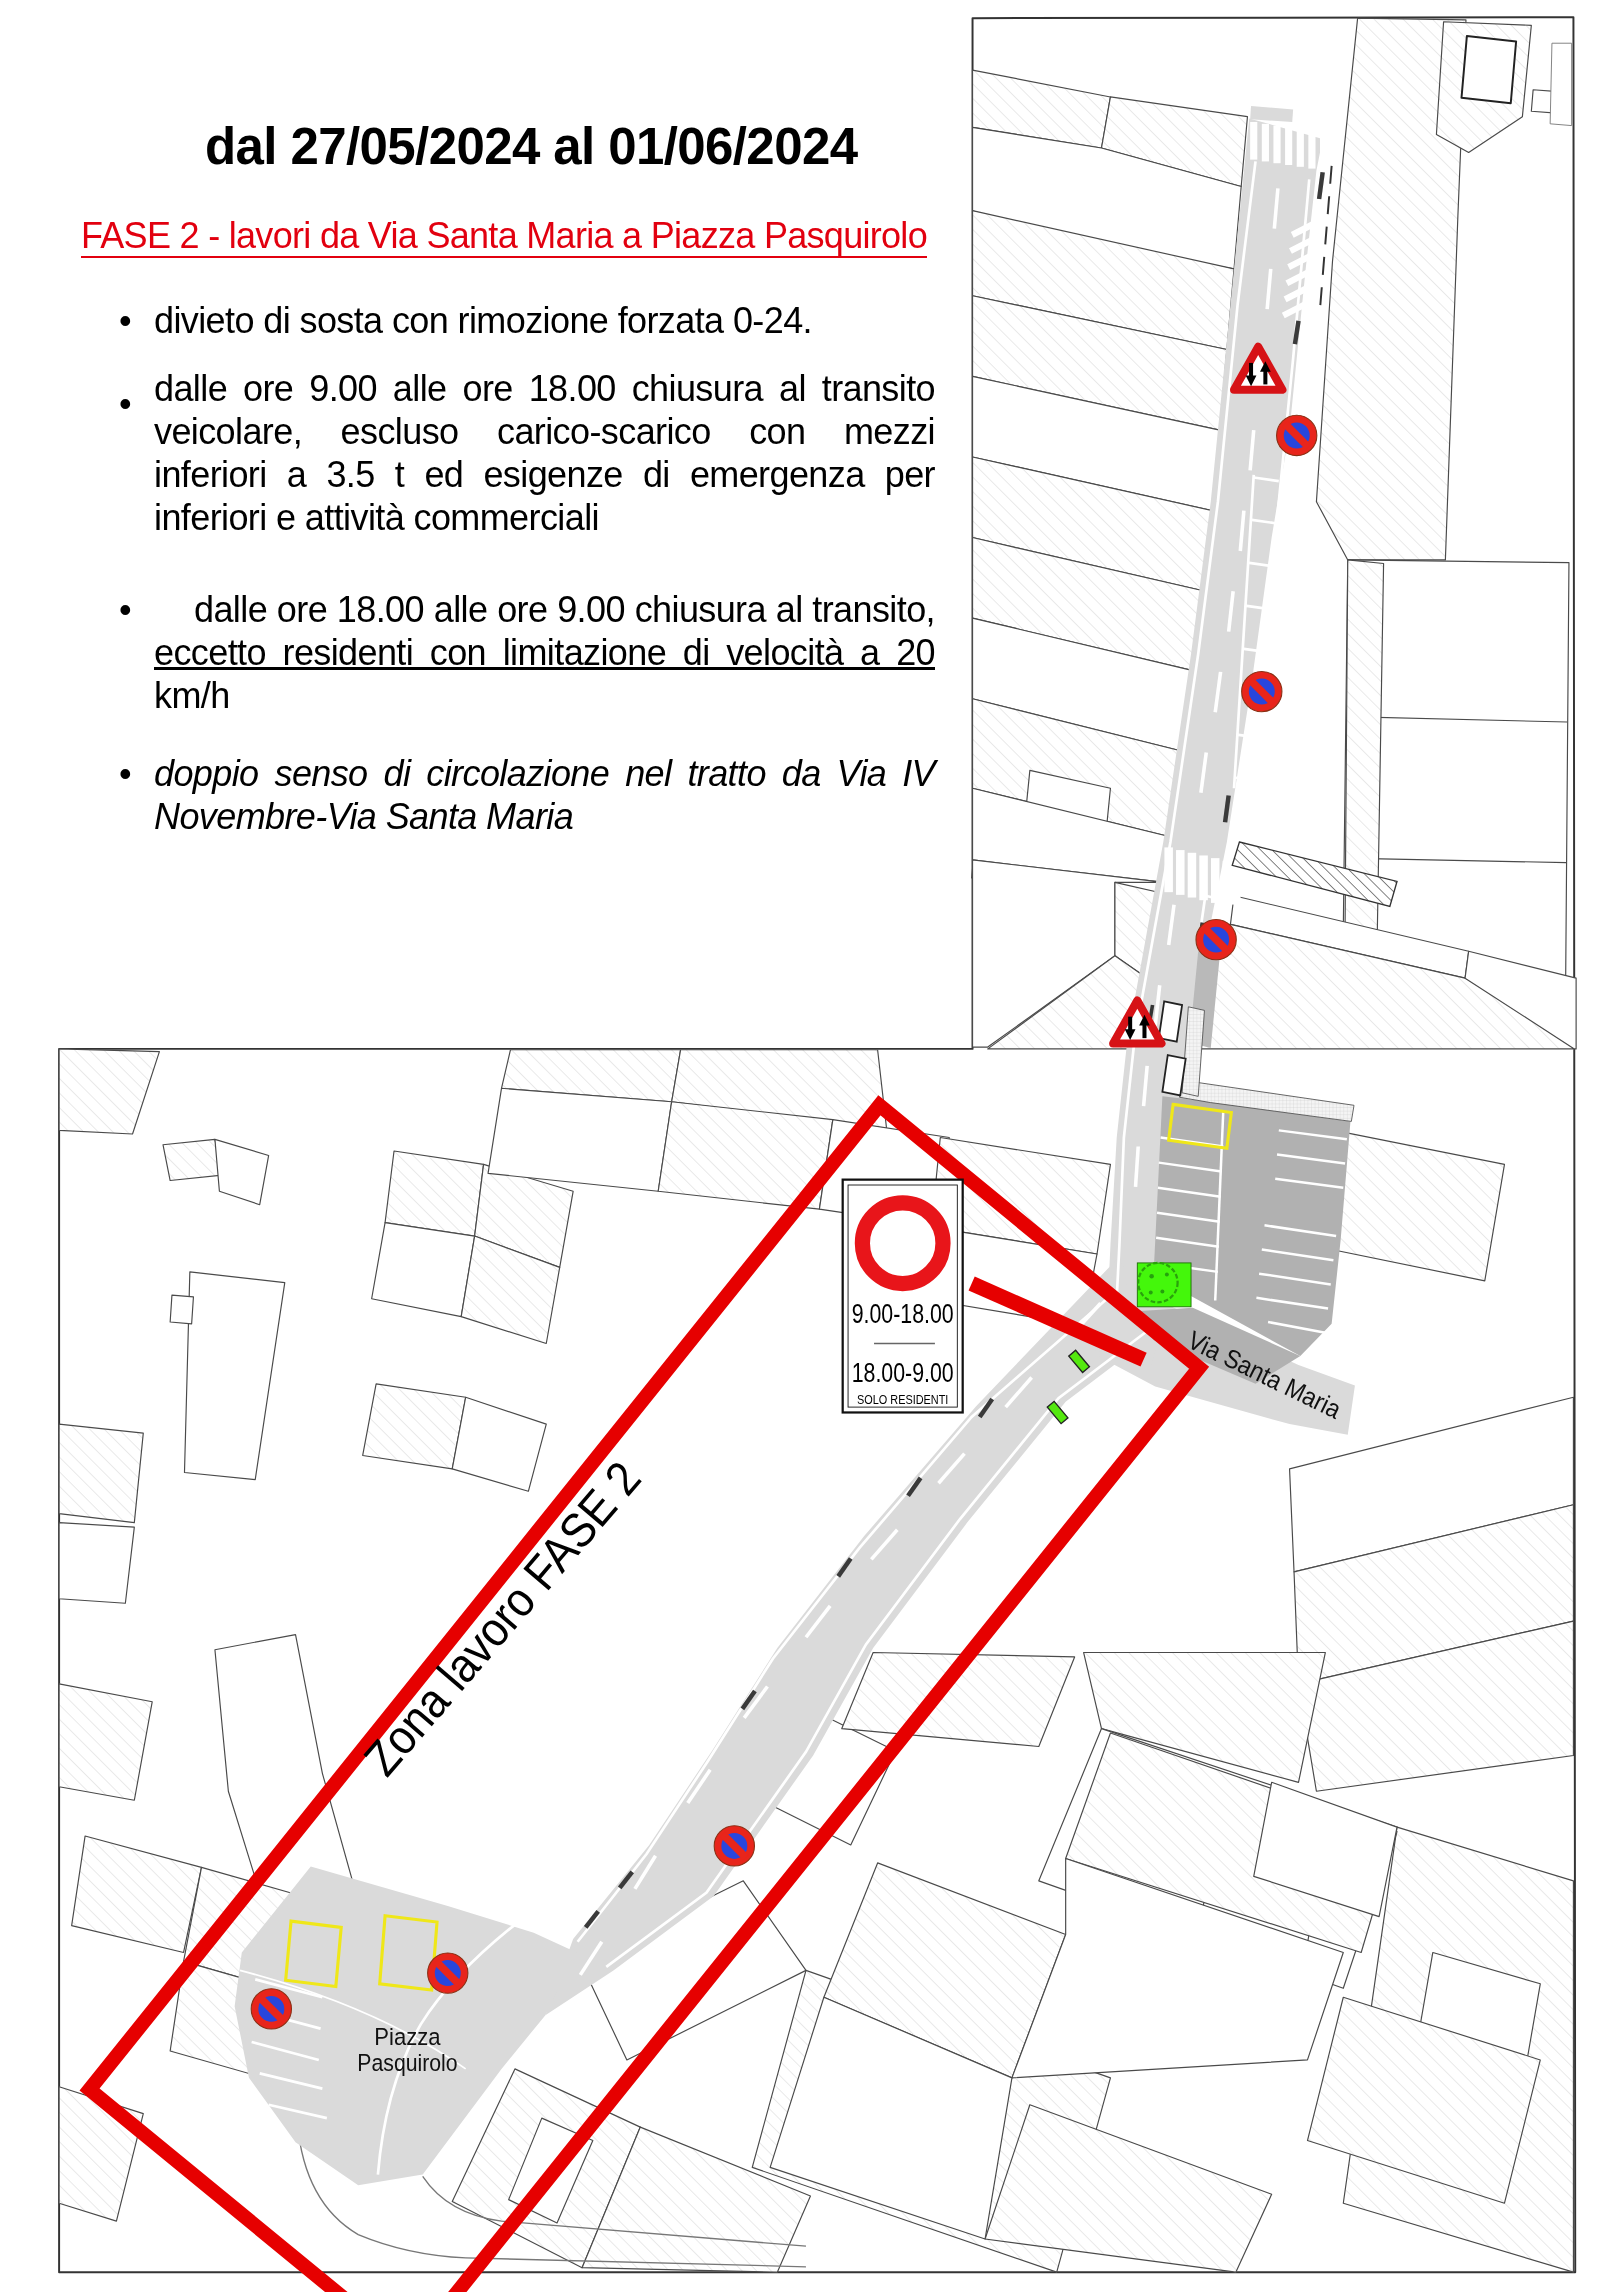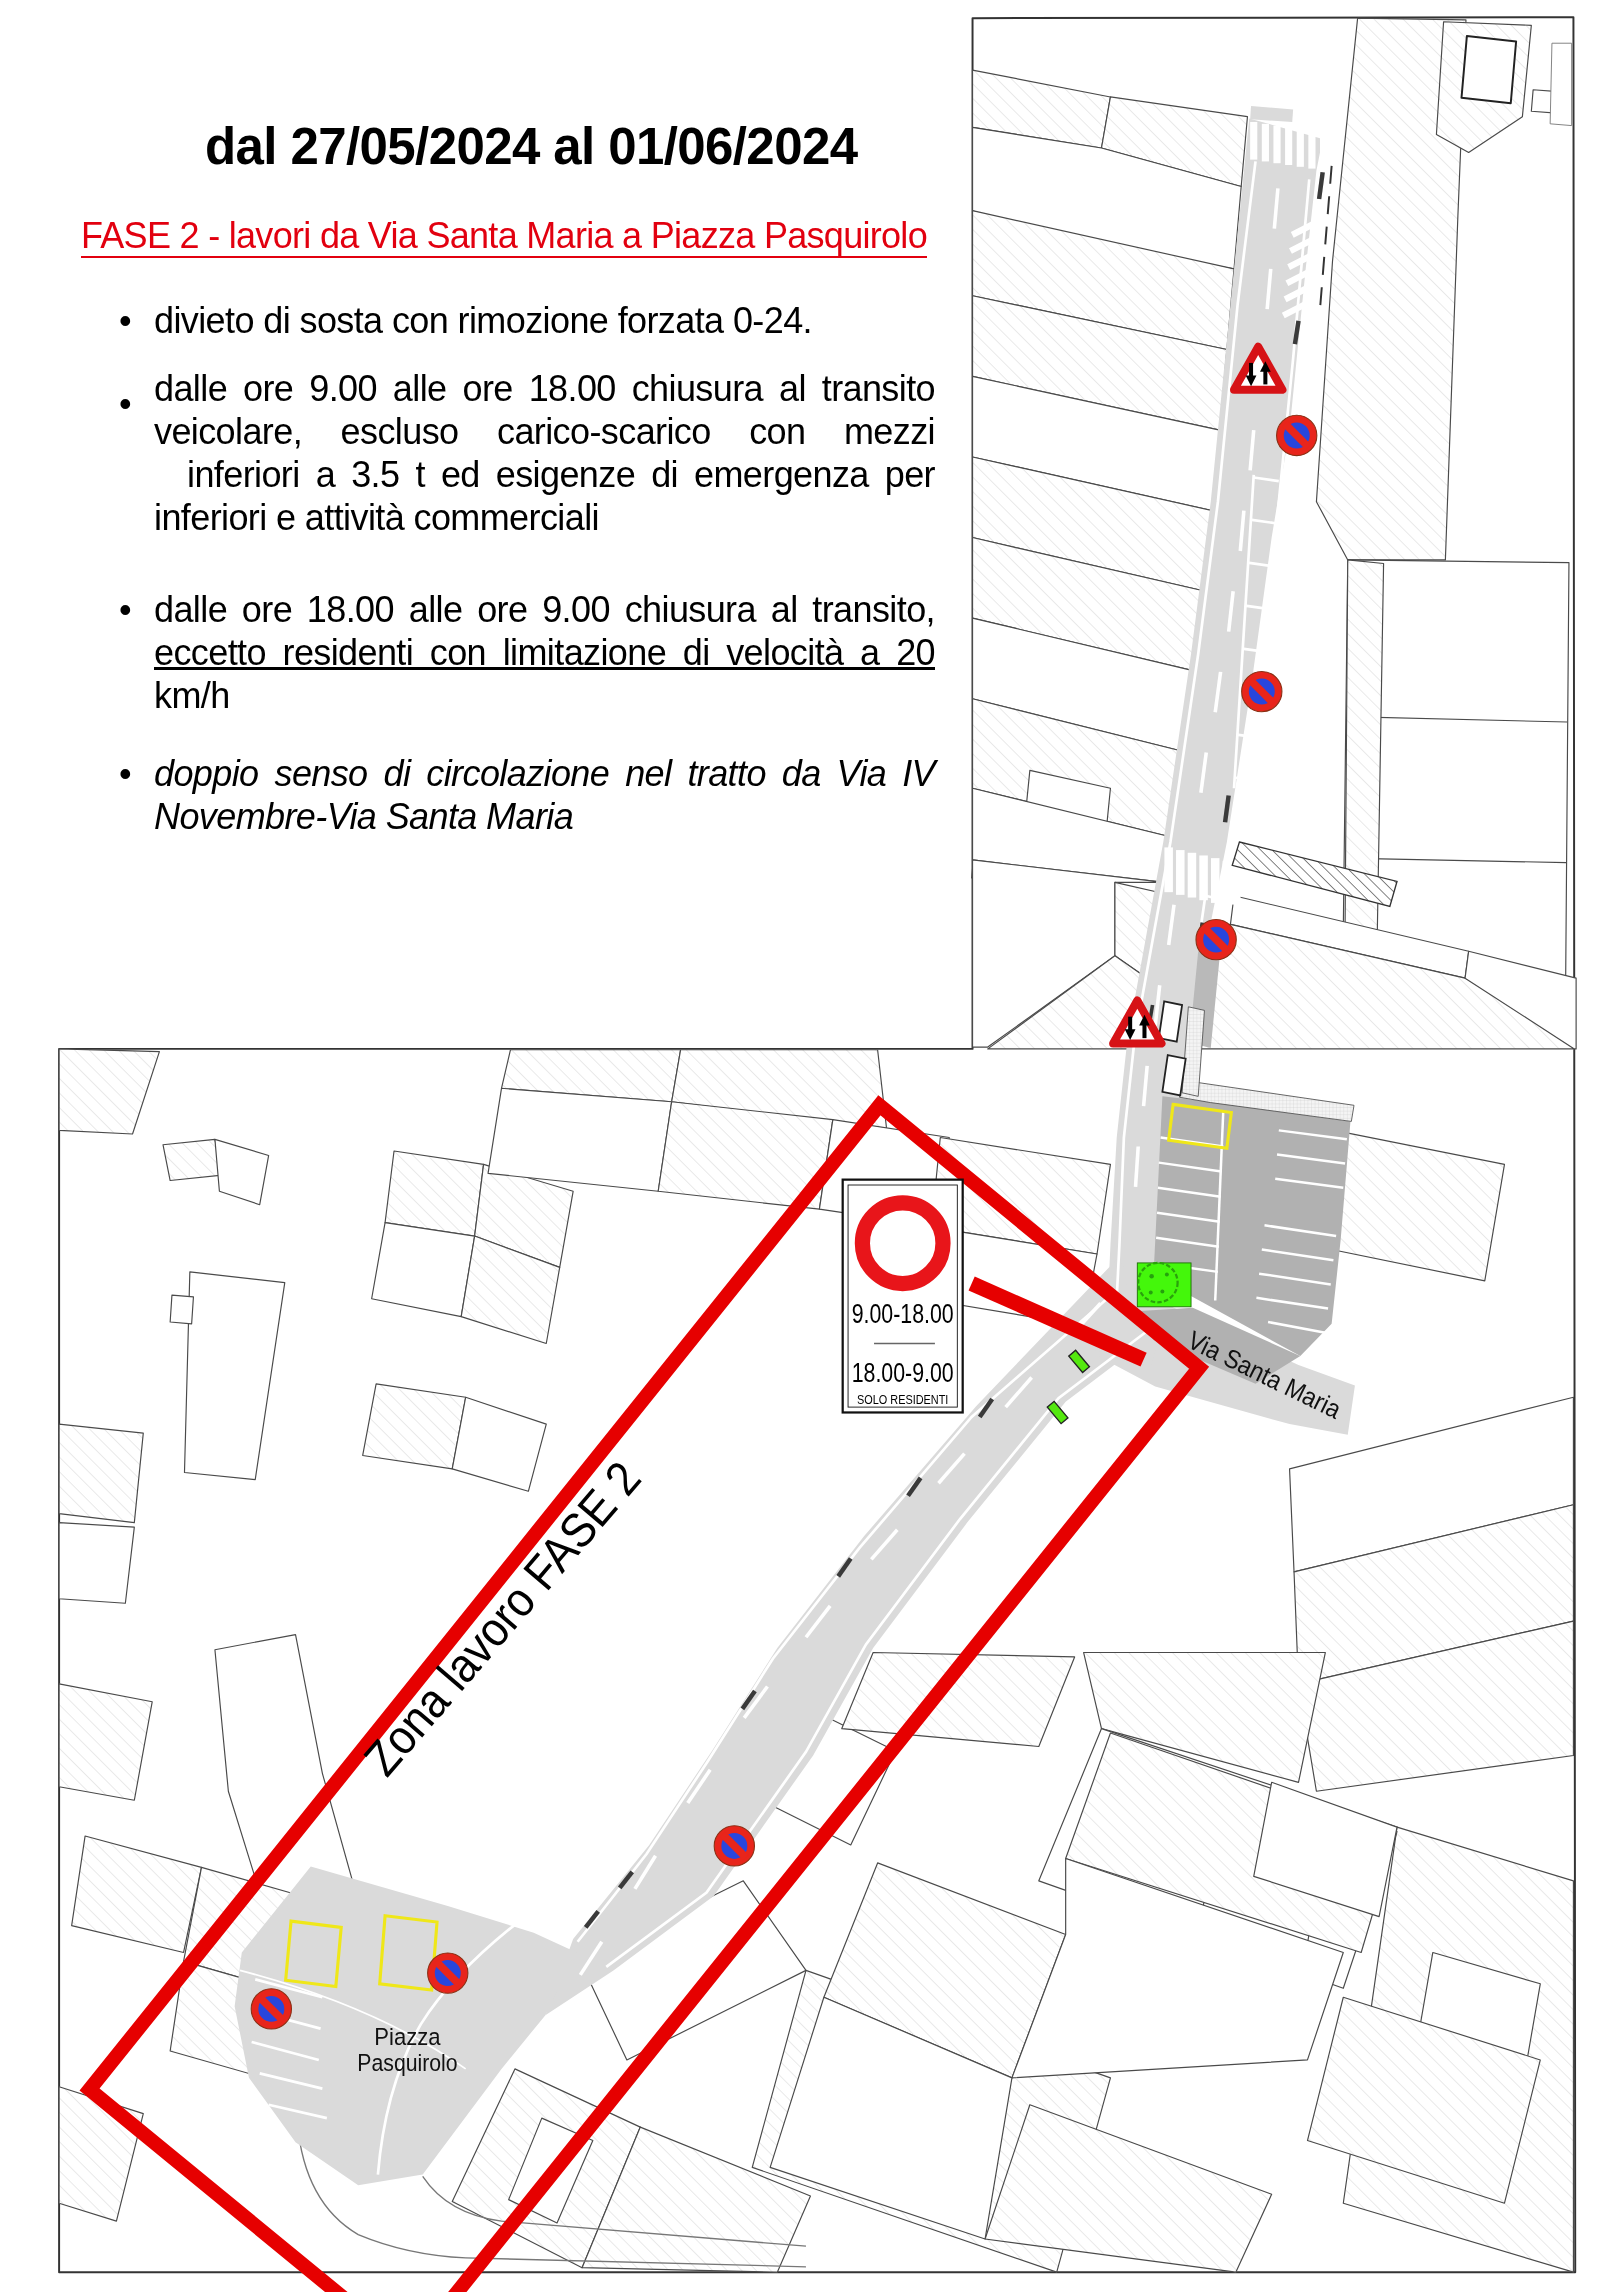--- a/index.html
+++ b/index.html
@@ -413,27 +413,27 @@
 
 <div class="abs" style="left:81px;top:215px;font-size:36px;letter-spacing:-0.7px;line-height:41px;color:#e2000f;white-space:nowrap;"><span style="border-bottom:2.7px solid #e2000f;text-align:center;">FASE 2 - lavori da Via Santa Maria a Piazza Pasquirolo</span></div>
 
 <div class="abs" style="left:119px;top:299px;font-size:36px;line-height:43px;color:#000;">•</div>
 <div class="abs" style="left:154px;top:299px;width:781px;font-size:36px;letter-spacing:-0.6px;line-height:43px;color:#000;">divieto di sosta con rimozione forzata 0-24.</div>
 
 <div class="abs" style="left:119px;top:382px;font-size:36px;line-height:43px;color:#000;">•</div>
 <div class="abs" style="left:154px;top:367px;width:781px;font-size:36px;letter-spacing:-0.6px;line-height:43px;color:#000;">
 <div style="text-align:justify;text-align-last:justify;">dalle ore 9.00 alle ore 18.00 chiusura al transito</div>
 <div style="text-align:justify;text-align-last:justify;">veicolare, escluso carico-scarico con mezzi</div>
-<div style="text-align:justify;text-align-last:justify;margin-left:33px;">inferiori a 3.5 t ed esigenze di emergenza per</div>
+<div style="text-align:justify;text-align-last:justify;">inferiori a 3.5 t ed esigenze di emergenza per</div>
 <div>inferiori e attività commerciali</div>
 </div>
 
 <div class="abs" style="left:119px;top:588px;font-size:36px;line-height:43px;color:#000;">•</div>
 <div class="abs" style="left:154px;top:588px;width:781px;font-size:36px;letter-spacing:-0.6px;line-height:43px;color:#000;">
-<div style="text-align:justify;text-align-last:justify;">dalle ore 18.00 alle ore 9.00 chiusura al transito,</div>
+<div style="text-align:justify;text-align-last:justify;margin-left:40px;">dalle ore 18.00 alle ore 9.00 chiusura al transito,</div>
 <div style="text-align:justify;text-align-last:justify;text-decoration:underline;">eccetto residenti con limitazione di velocità a 20</div>
 <div>km/h</div>
 </div>
 
 <div class="abs" style="left:119px;top:752px;font-size:36px;line-height:43px;color:#000;">•</div>
 <div class="abs" style="left:154px;top:752px;width:781px;font-size:36px;letter-spacing:-0.6px;line-height:43px;color:#000;font-style:italic;">
 <div style="text-align:justify;text-align-last:justify;">doppio senso di circolazione nel tratto da Via IV</div>
 <div>Novembre-Via Santa Maria</div>
 </div>
 

